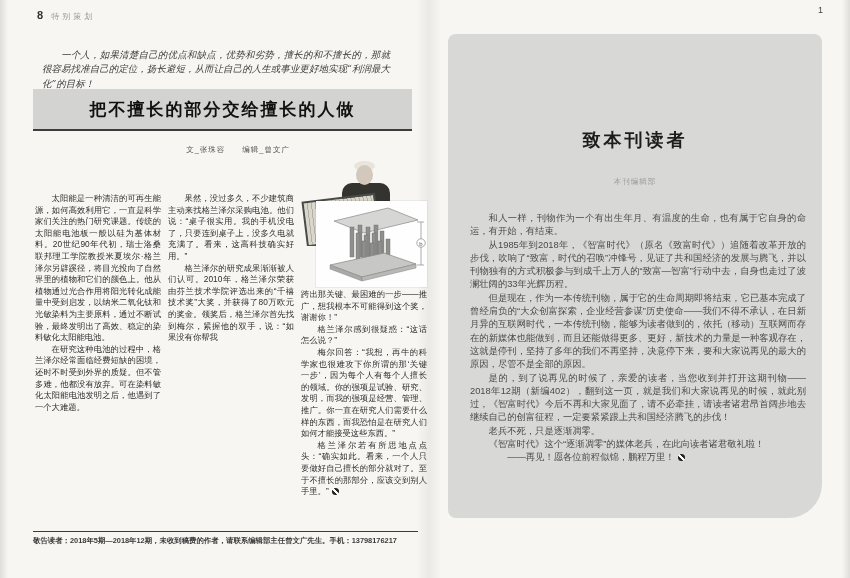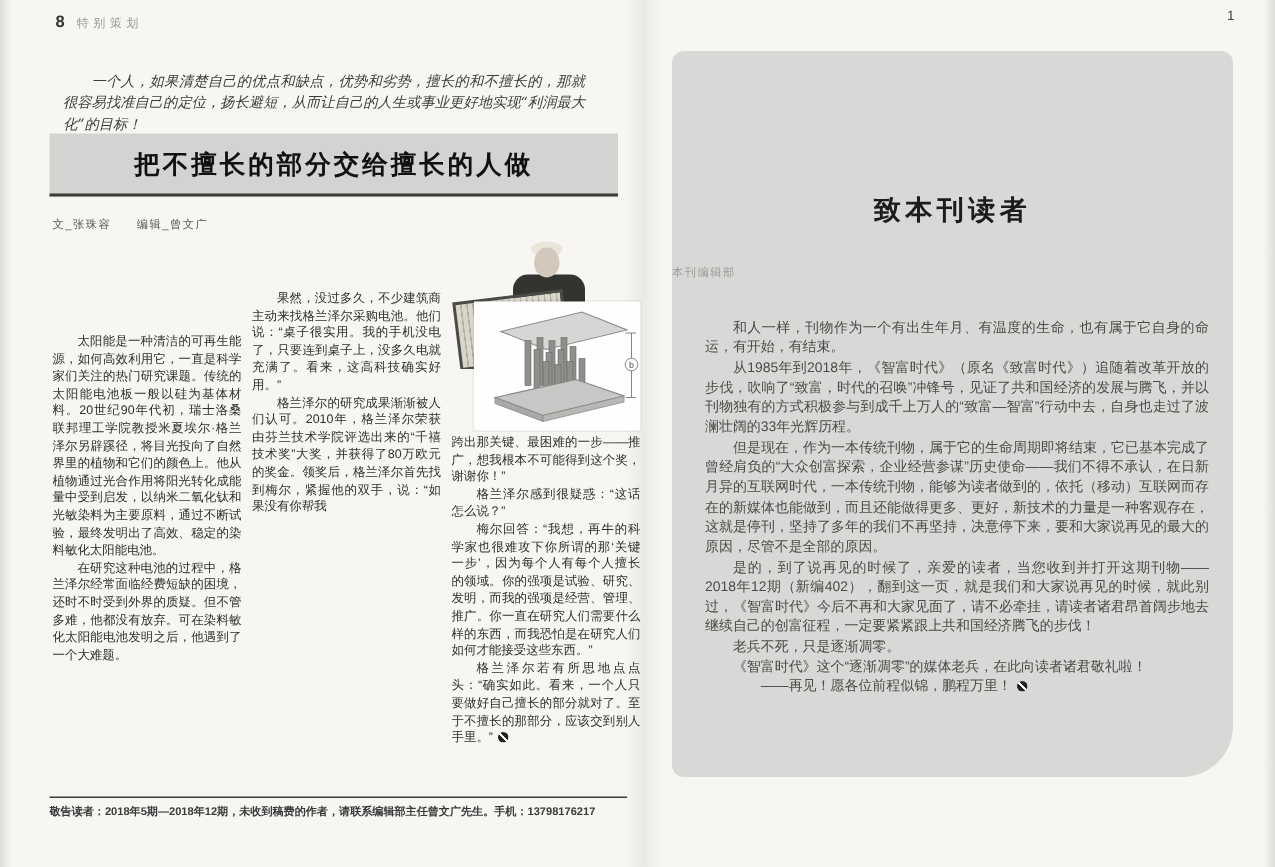--- a/index.html
+++ b/index.html
@@ -24,24 +24,24 @@
     font-size:9.5px;line-height:14.5px;color:#3c3c3c;text-indent:2em;text-align:justify;
   }
   .title-box{
     position:absolute;left:33px;top:89px;width:379px;height:40px;
     background:#d3d3d1;border-bottom:2px solid #3c3c3c;
     display:flex;align-items:center;justify-content:center;
   }
   .title-box h1{
     margin:0;font-size:17px;font-weight:bold;color:#111;letter-spacing:2px;white-space:nowrap;
   }
-  .byline{position:absolute;left:35px;top:145px;width:255px;text-align:left;font-size:7.5px;color:#555;letter-spacing:1px;}
+  .byline{position:absolute;left:35px;top:145px;width:255px;text-align:right;font-size:7.5px;color:#555;letter-spacing:1px;}
 
   .bodycol{position:absolute;font-size:8.3px;line-height:11.6px;text-align:justify;overflow:hidden;color:#2e2e2e;}
-  #col1{left:35px;top:193px;width:126px;height:336px;margin-top:29px;}
+  #col1{left:35px;top:193px;width:126px;height:336px;}
   #col2{left:168px;top:193px;width:126px;height:336px;}
   #col3{left:301px;top:289px;width:126px;height:240px;}
   .bp{margin:0;text-indent:2em;}
   .bp.cont{text-indent:0;}
 
   
   .photo{
     position:absolute;left:296px;top:147px;width:131px;height:99px;overflow:hidden;
     background:
       radial-gradient(circle at 85% 10%, #d8d5cd 0 14%, rgba(0,0,0,0) 15%),
@@ -69,21 +69,21 @@
   .footer{position:absolute;left:33px;top:536px;width:385px;font-size:7.4px;font-weight:bold;color:#3a3a3a;white-space:nowrap;}
 
   
   .folio-right{position:absolute;left:818px;top:5px;font-size:9px;color:#444;}
   .letter-panel{
     position:absolute;left:448px;top:34px;width:374px;height:484px;
     background:#d8d8d6;border-radius:8px 8px 34px 8px;
   }
   .letter-title{position:absolute;left:0;top:94px;width:100%;text-align:center;margin:0;
     font-size:18px;font-weight:bold;color:#1c1c1c;letter-spacing:3px;}
-  .letter-byline{position:absolute;left:0;top:143px;width:100%;font-size:7.5px;color:#9a9a98;letter-spacing:1px;}
+  .letter-byline{position:absolute;left:0;top:143px;width:100%;text-align:center;font-size:7.5px;color:#9a9a98;letter-spacing:1px;}
   .letter-body{
     position:absolute;left:22px;top:178px;width:336px;height:292px;overflow:hidden;
     font-size:9.3px;line-height:13.3px;text-align:justify;color:#4a4a48;
   }
   .letter-body .bp.wide{text-indent:4em;}
 
   .endmark{
     display:inline-block;width:7px;height:7px;border-radius:50%;margin-left:3px;vertical-align:-1px;
     background:
       linear-gradient(45deg,rgba(0,0,0,0) 42%,#fff 42%,#fff 58%,rgba(0,0,0,0) 58%),#222;

